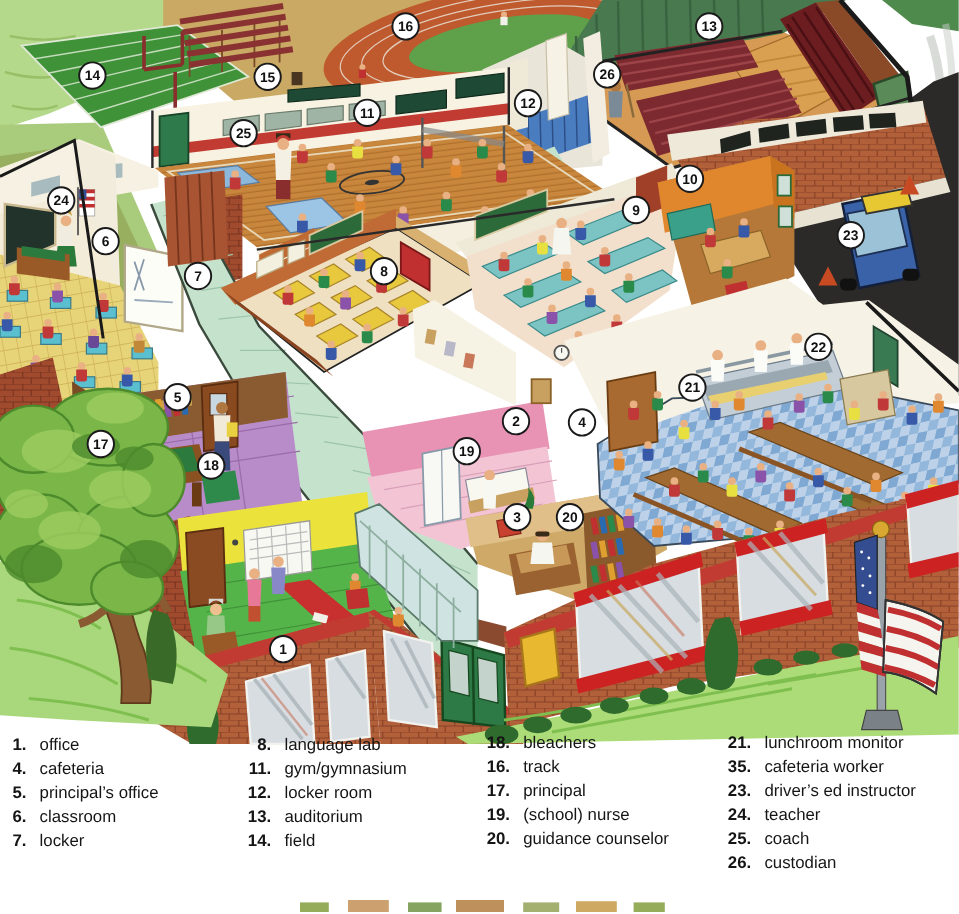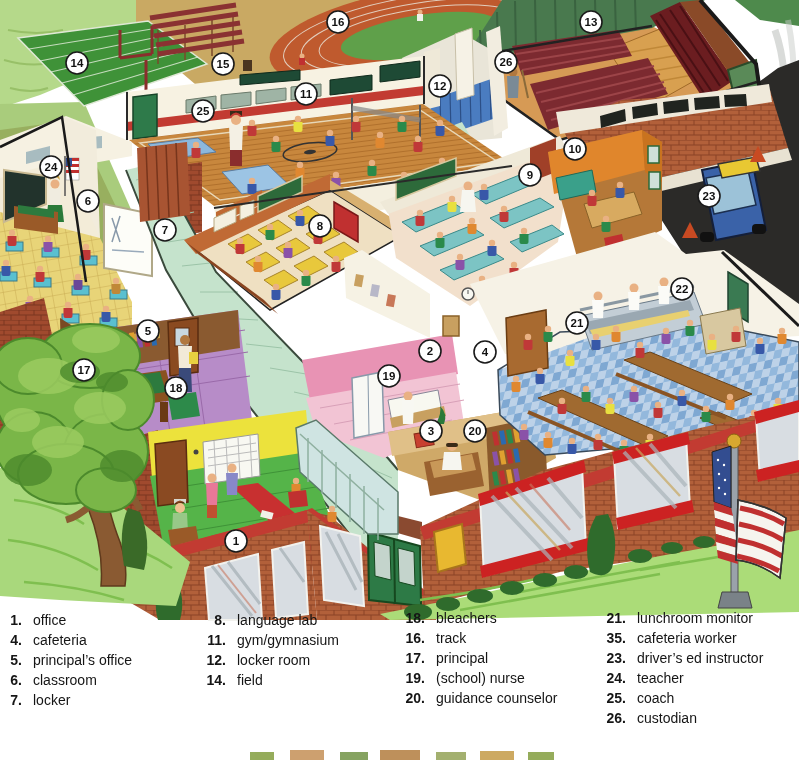--- a/index.html
+++ b/index.html
@@ -818,20 +818,21 @@
     <div><i>1.</i>office</div>
     <div><i>4.</i>cafeteria</div>
     <div><i>5.</i>principal’s office</div>
     <div><i>6.</i>classroom</div>
     <div><i>7.</i>locker</div>
   </div>
 <div class="col c2" style="left:181px;top:611px">
     <div><i>8.</i>language lab</div>
     <div><i>11.</i>gym/gymnasium</div>
     <div><i>12.</i>locker room</div>
+    <div><i>13.</i>auditorium</div>
     <div><i>14.</i>field</div>
   </div>
 <div class="col c3" style="left:379px;top:609px">
     <div><i>18.</i>bleachers</div>
     <div><i>16.</i>track</div>
     <div><i>17.</i>principal</div>
     <div><i>19.</i>(school) nurse</div>
     <div><i>20.</i>guidance counselor</div>
   </div>
 <div class="col c4" style="left:580px;top:609px">

